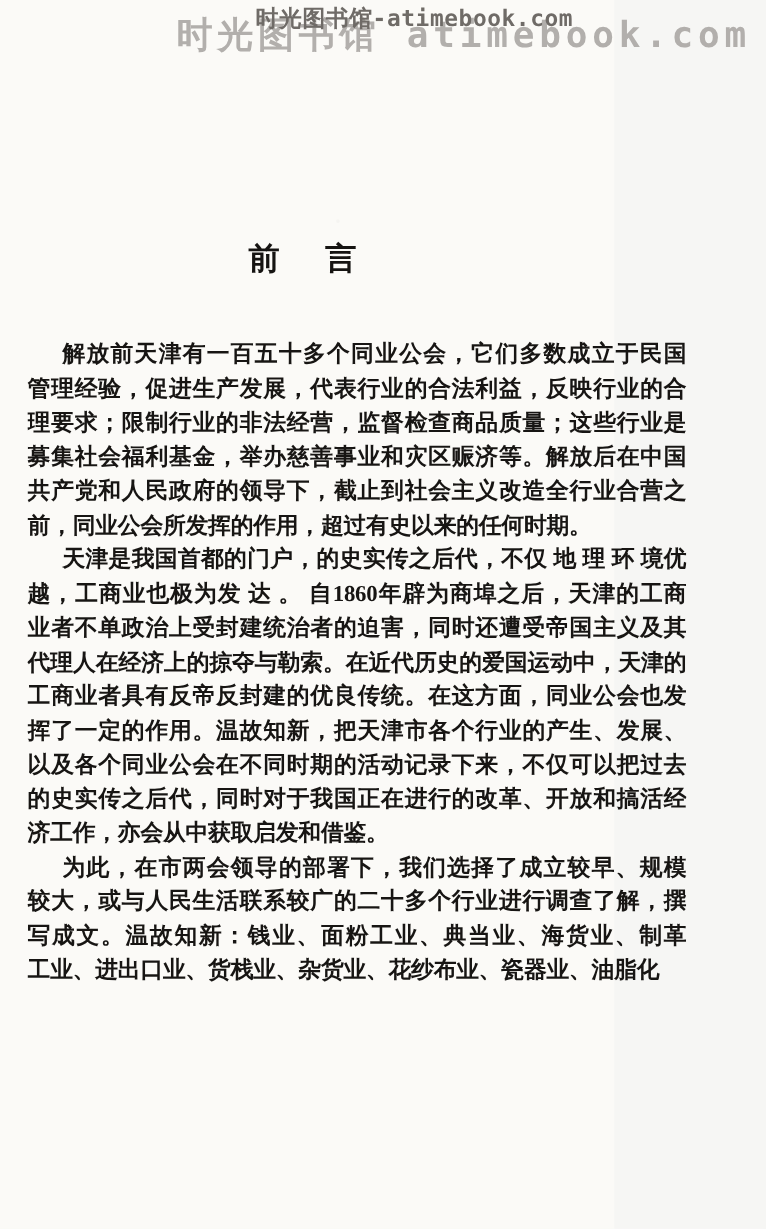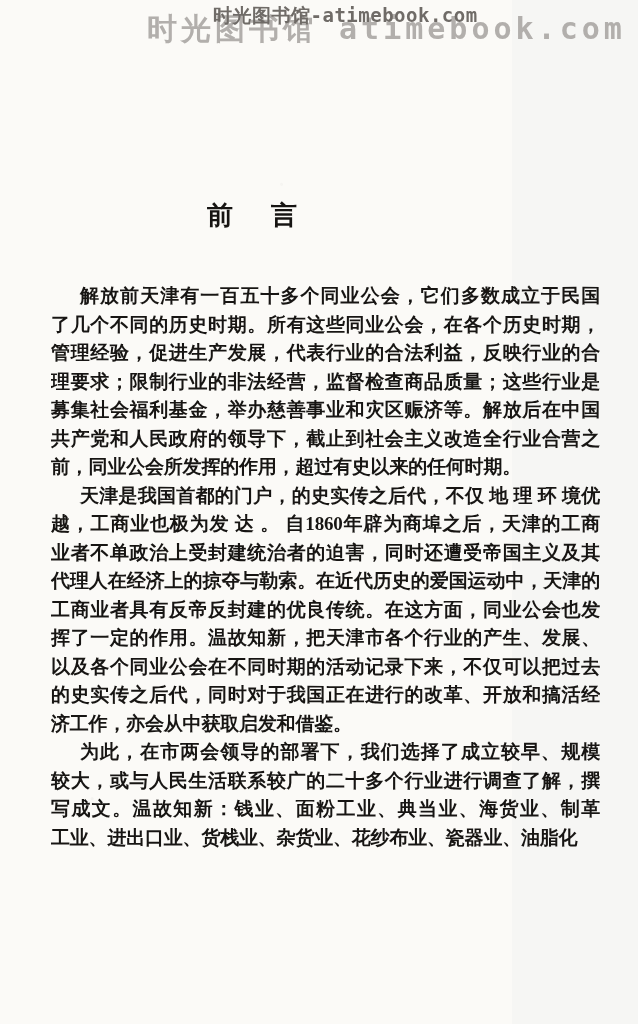--- a/index.html
+++ b/index.html
@@ -65,23 +65,22 @@
 </style>
 </head>
 <body>
 
 <div class="page">
   <div class="watermark wm-large" style="color: rgb(178, 175, 172);">时光图书馆 atimebook.com</div>
   <div class="watermark wm-small" style="color: rgb(111, 107, 103);">时光图书馆-atimebook.com</div>
 
   <h1 class="title">前　言</h1>
 
-  <div class="preface-body" style="color: rgb(23, 21, 19); margin-left: 28px;">
+  <div class="preface-body" style="color: rgb(23, 21, 19);">
       <div class="line first">解放前天津有一百五十多个同业公会，它们多数成立于民国</div>
-      <div class="line">了几个不同的历史时期。所有这些同业公会，在各个历史时期，</div>
       <div class="line">管理经验，促进生产发展，代表行业的合法利益，反映行业的合</div>
       <div class="line">理要求；限制行业的非法经营，监督检查商品质量；这些行业是</div>
       <div class="line">募集社会福利基金，举办慈善事业和灾区赈济等。解放后在中国</div>
       <div class="line">共产党和人民政府的领导下，截止到社会主义改造全行业合营之</div>
       <div class="line plast">前，同业公会所发挥的作用，超过有史以来的任何时期。</div>
       <div class="line first">天津是我国首都的门户，的史实传之后代，不仅 地 理 环 境优</div>
       <div class="line">越，工商业也极为发 达 。 自1860年辟为商埠之后，天津的工商</div>
       <div class="line">业者不单政治上受封建统治者的迫害，同时还遭受帝国主义及其</div>
       <div class="line">代理人在经济上的掠夺与勒索。在近代历史的爱国运动中，天津的</div>
       <div class="line">工商业者具有反帝反封建的优良传统。在这方面，同业公会也发</div>

